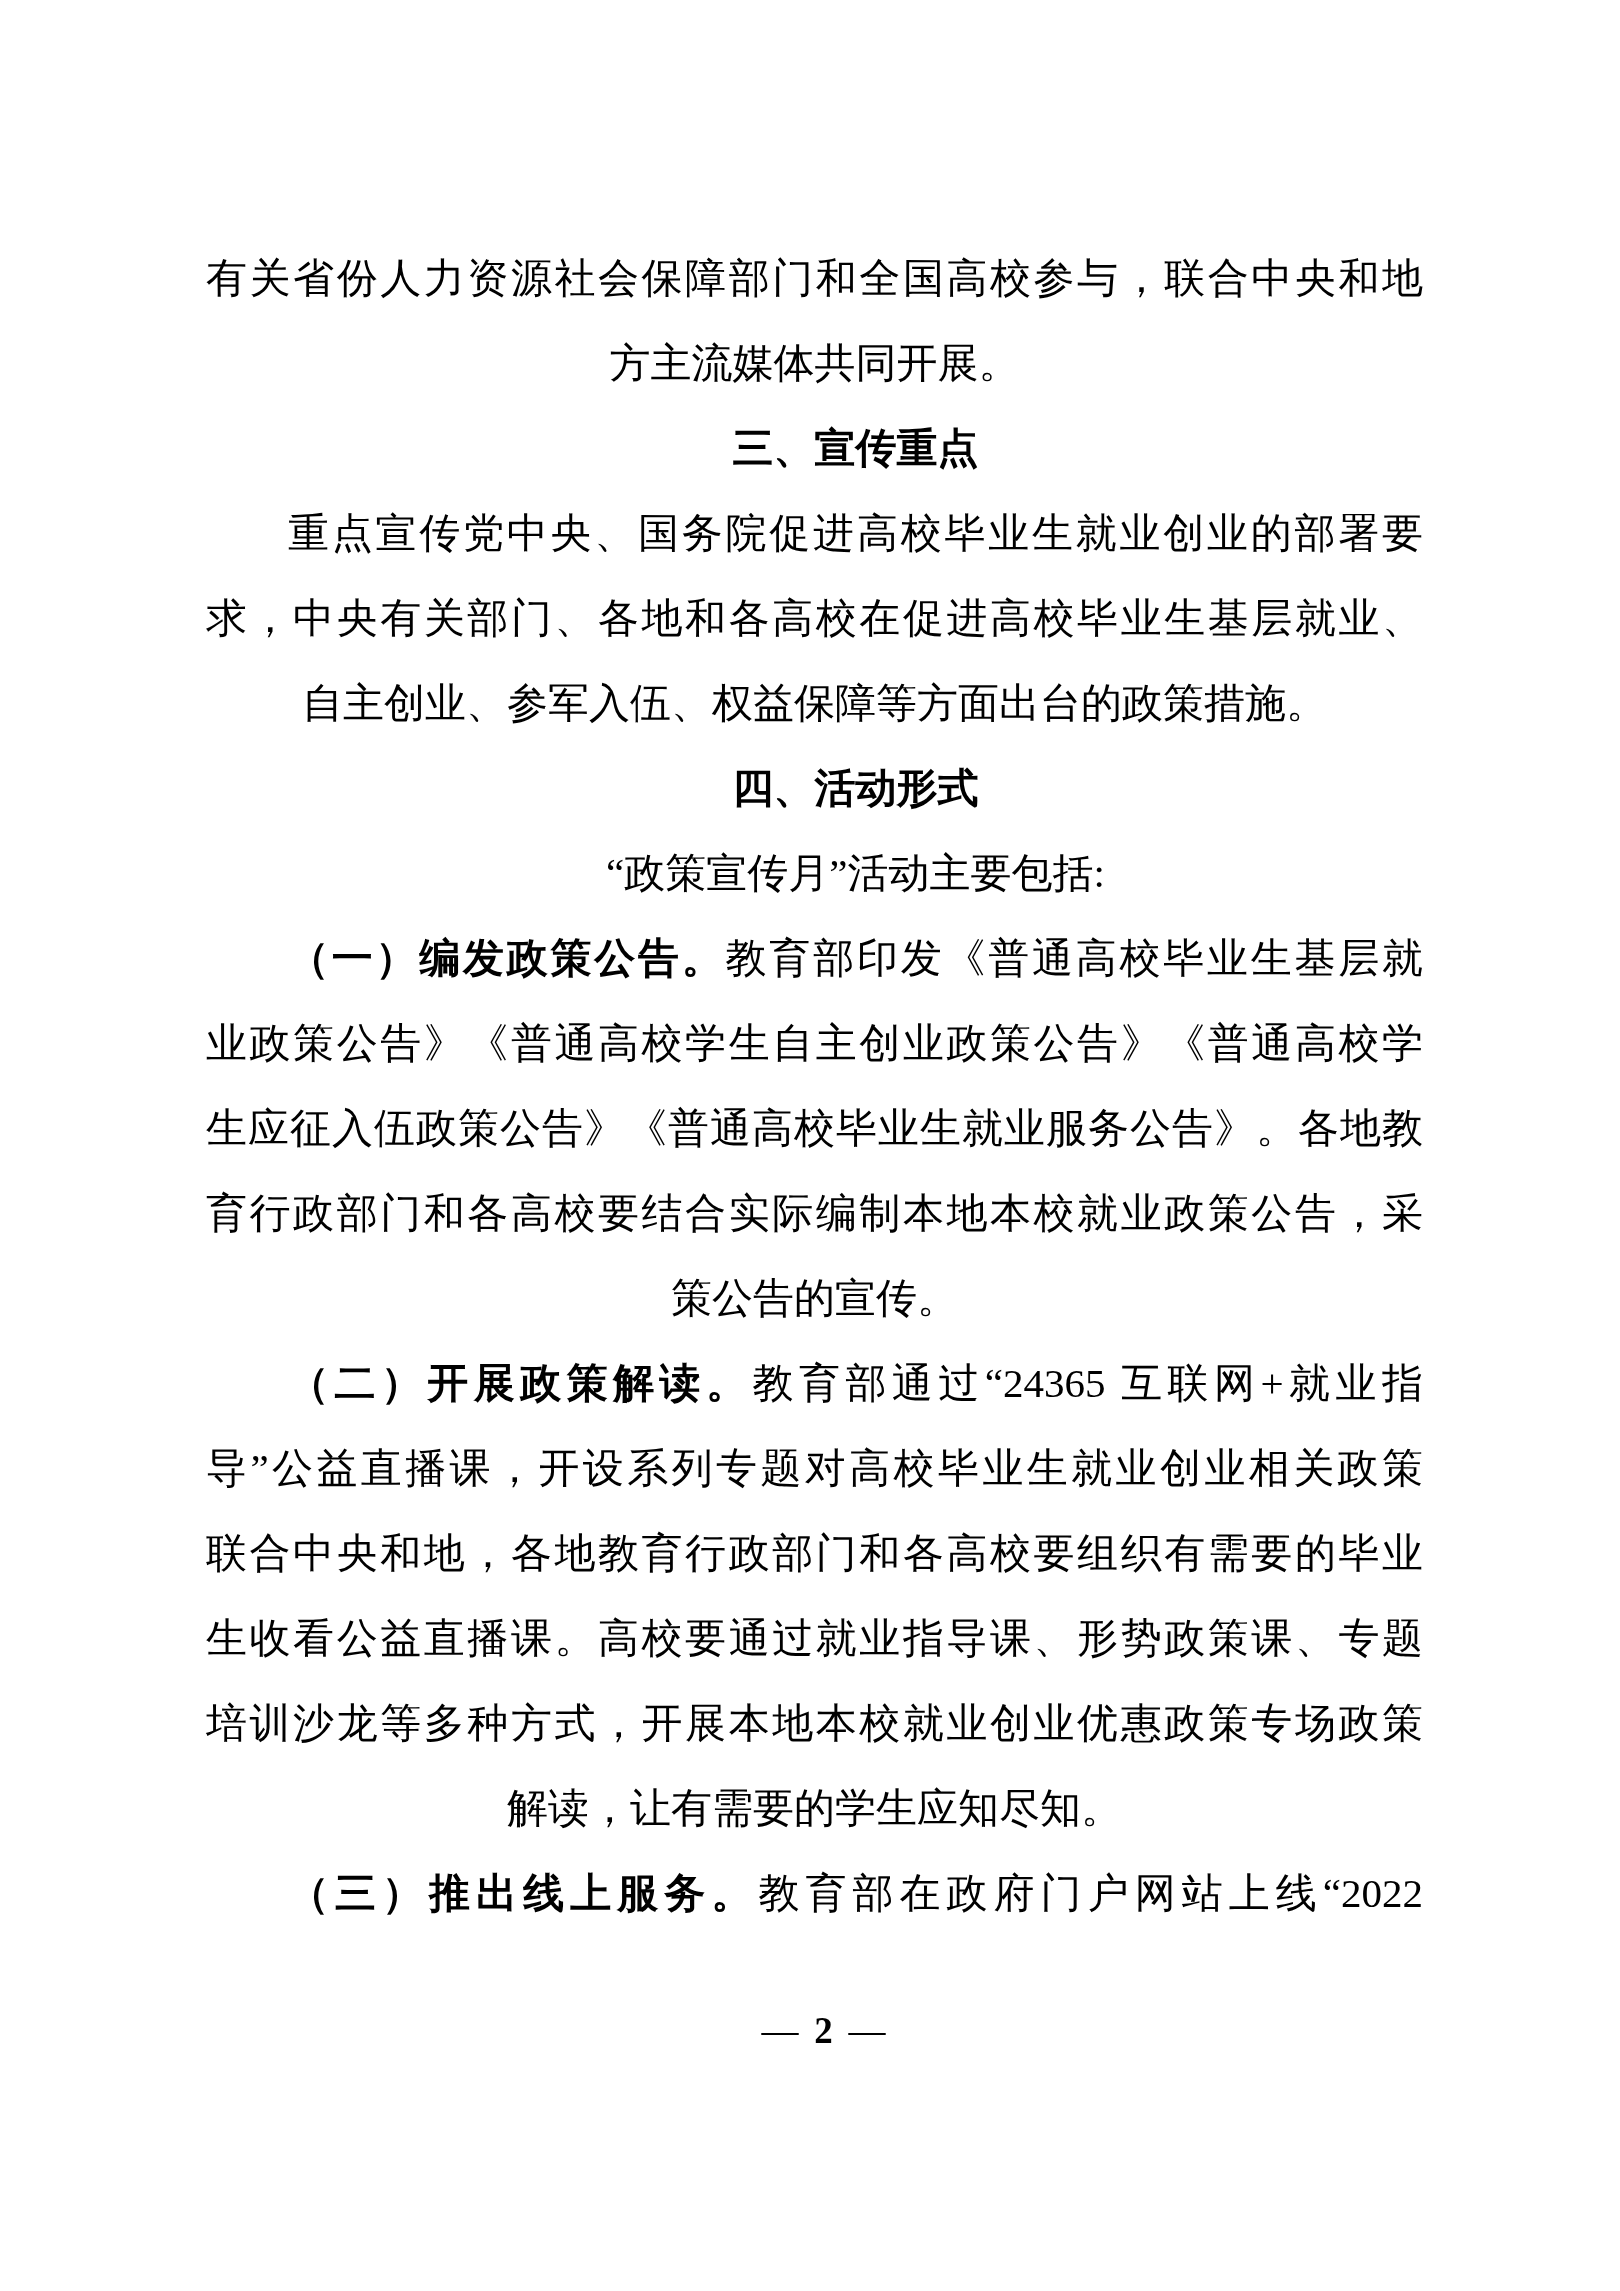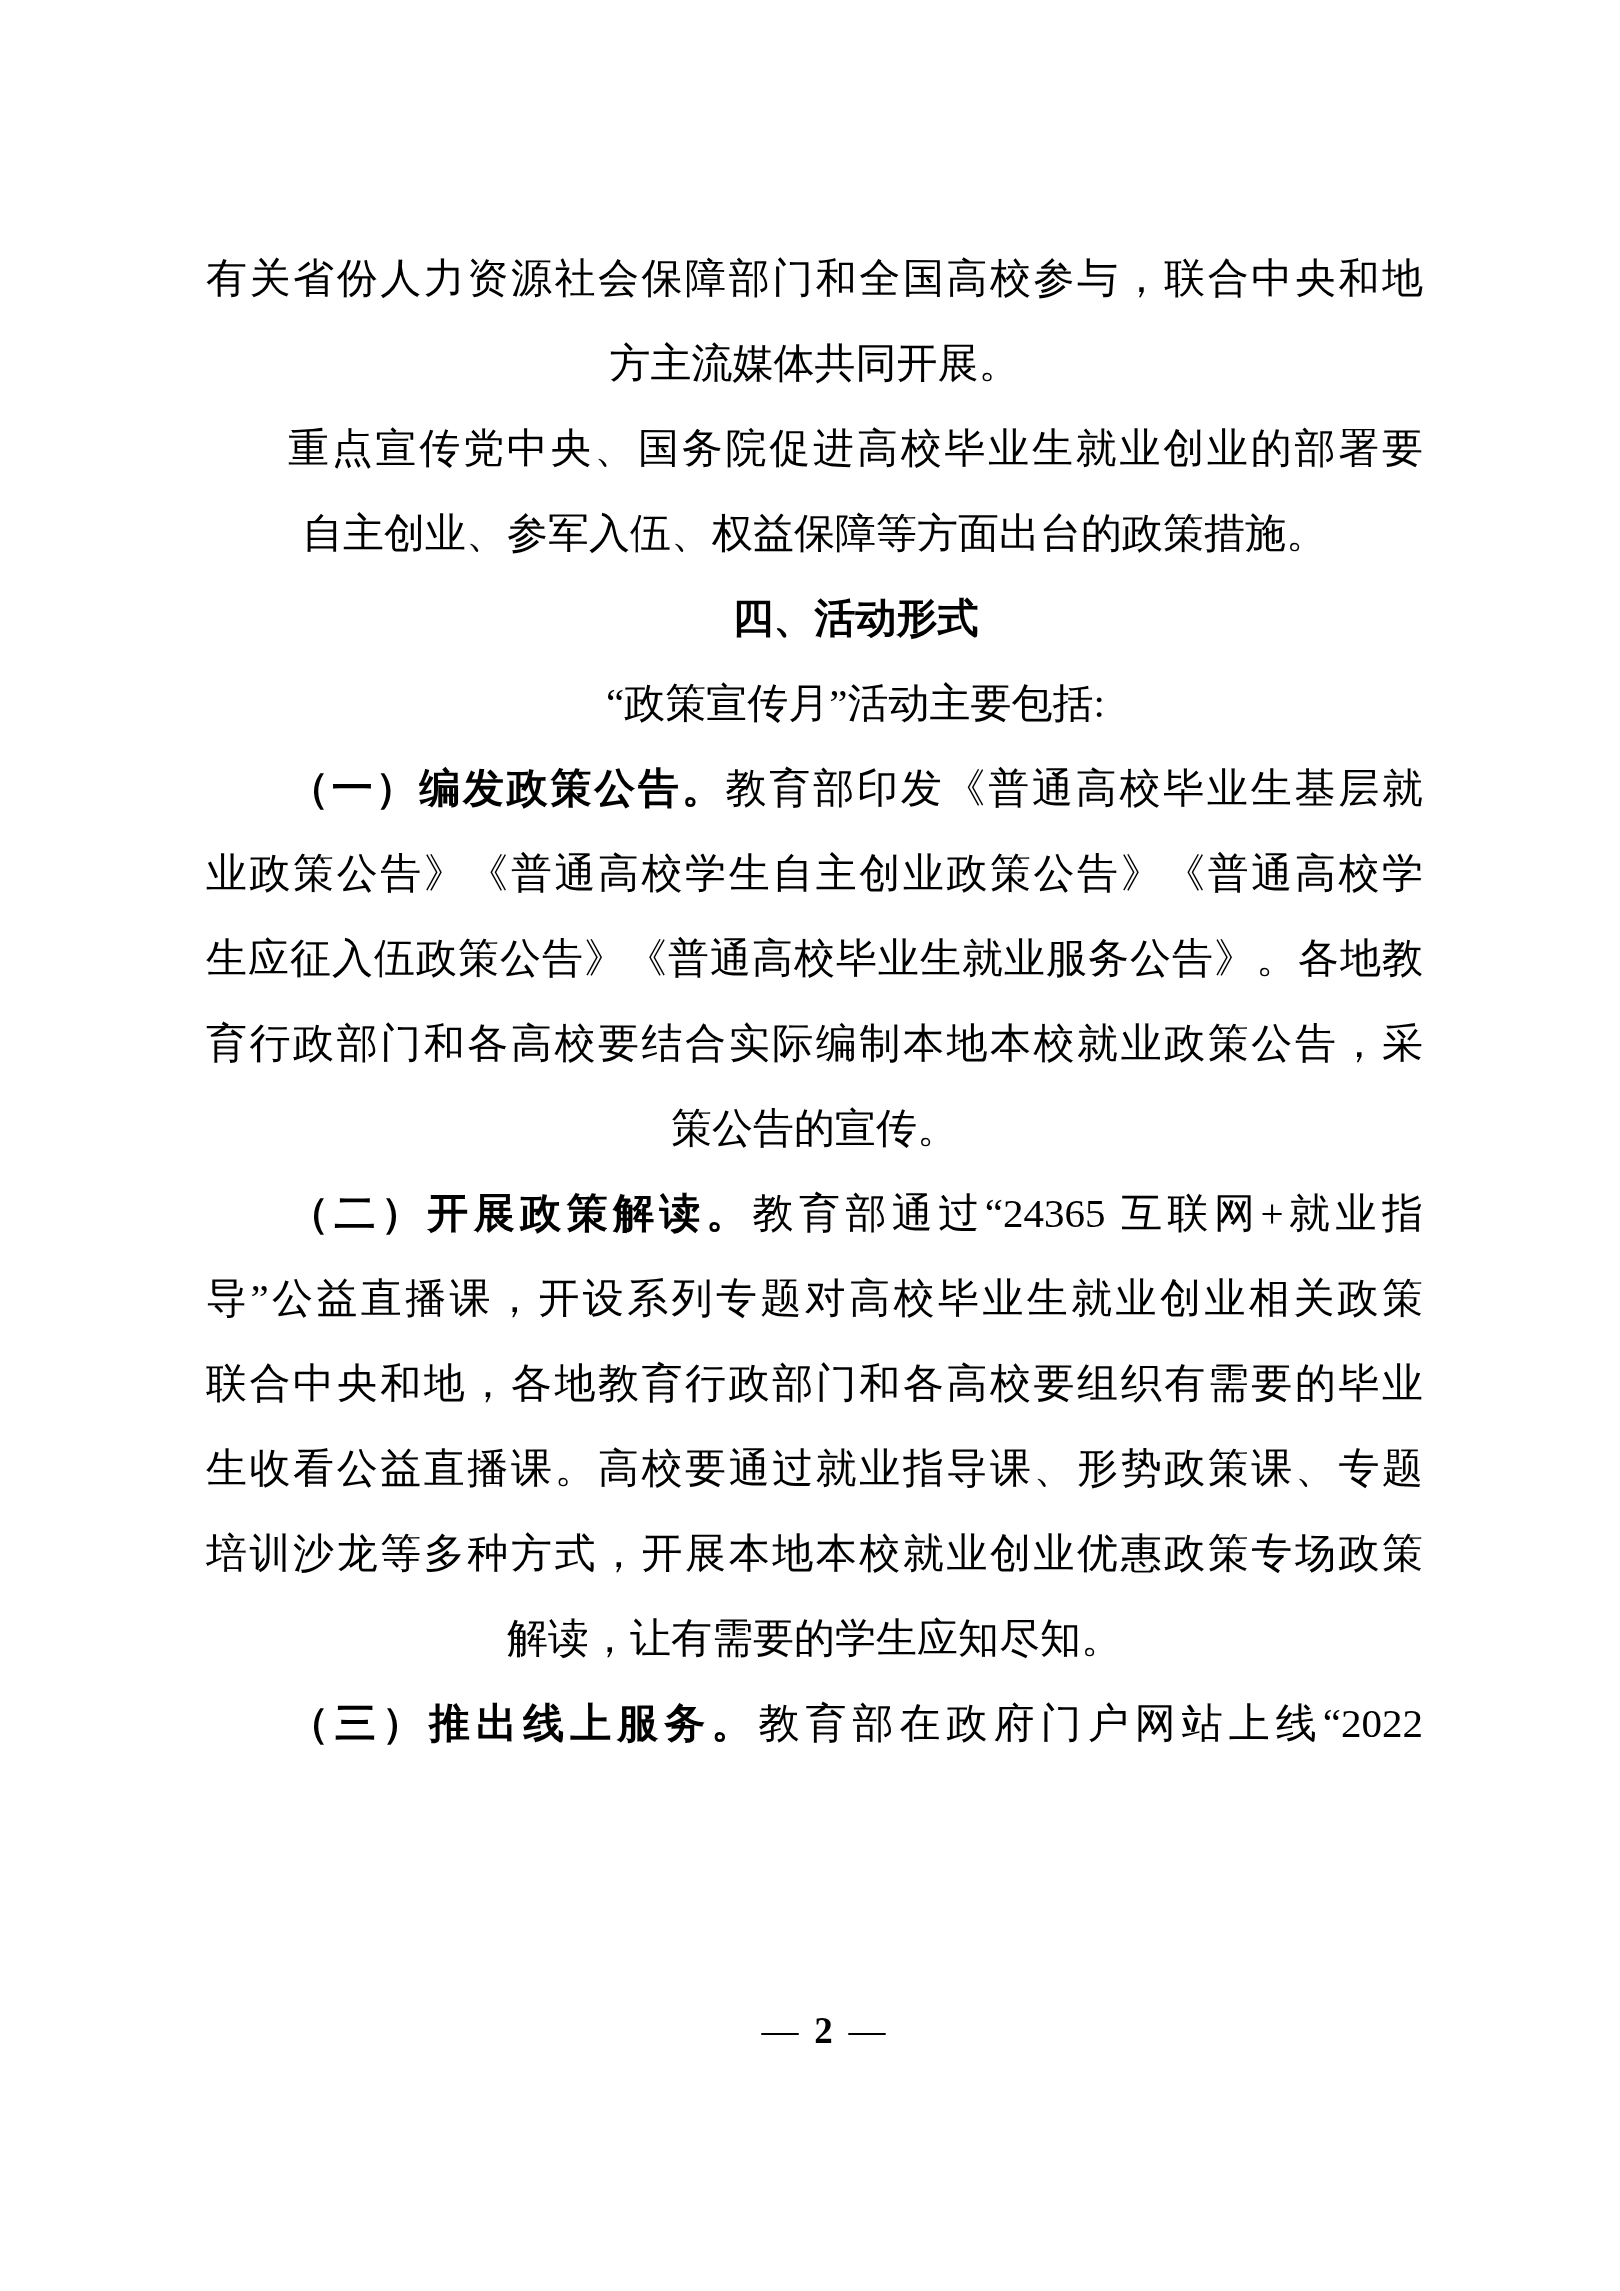--- a/index.html
+++ b/index.html
@@ -52,21 +52,23 @@
   .footer .num { font-weight: 700; margin: 0 15.7px; }
 </style>
 </head>
 <body>
 
 <div class="page">
 
   <div class="text-column">
       <div class="line justify"><span>有关省份人力资源社会保障部门和全国高校参与，联合中央和地</span></div>
       <div class="line"><span>方主流媒体共同开展。</span></div>
+      <div class="line heading indent"><span>三、宣传重点</span></div>
       <div class="line indent justify"><span>重点宣传党中央、国务院促进高校毕业生就业创业的部署要</span></div>
+      <div class="line justify"><span>求，中央有关部门、各地和各高校在促进高校毕业生基层就业、</span></div>
       <div class="line"><span>自主创业、参军入伍、权益保障等方面出台的政策措施。</span></div>
       <div class="line heading indent"><span>四、活动形式</span></div>
       <div class="line indent"><span>“政策宣传月”活动主要包括:</span></div>
       <div class="line indent justify"><span class="lead">（一）编发政策公告。</span><span>教育部印发《普通高校毕业生基层就</span></div>
       <div class="line justify"><span>业政策公告》《普通高校学生自主创业政策公告》《普通高校学</span></div>
       <div class="line justify"><span>生应征入伍政策公告》《普通高校毕业生就业服务公告》。各地教</span></div>
       <div class="line justify"><span>育行政部门和各高校要结合实际编制本地本校就业政策公告，采</span></div>
       <div class="line"><span>策公告的宣传。</span></div>
       <div class="line indent justify"><span class="lead">（二）开展政策解读。</span><span>教育部通过“24365 互联网+就业指</span></div>
       <div class="line justify"><span>导”公益直播课，开设系列专题对高校毕业生就业创业相关政策</span></div>

